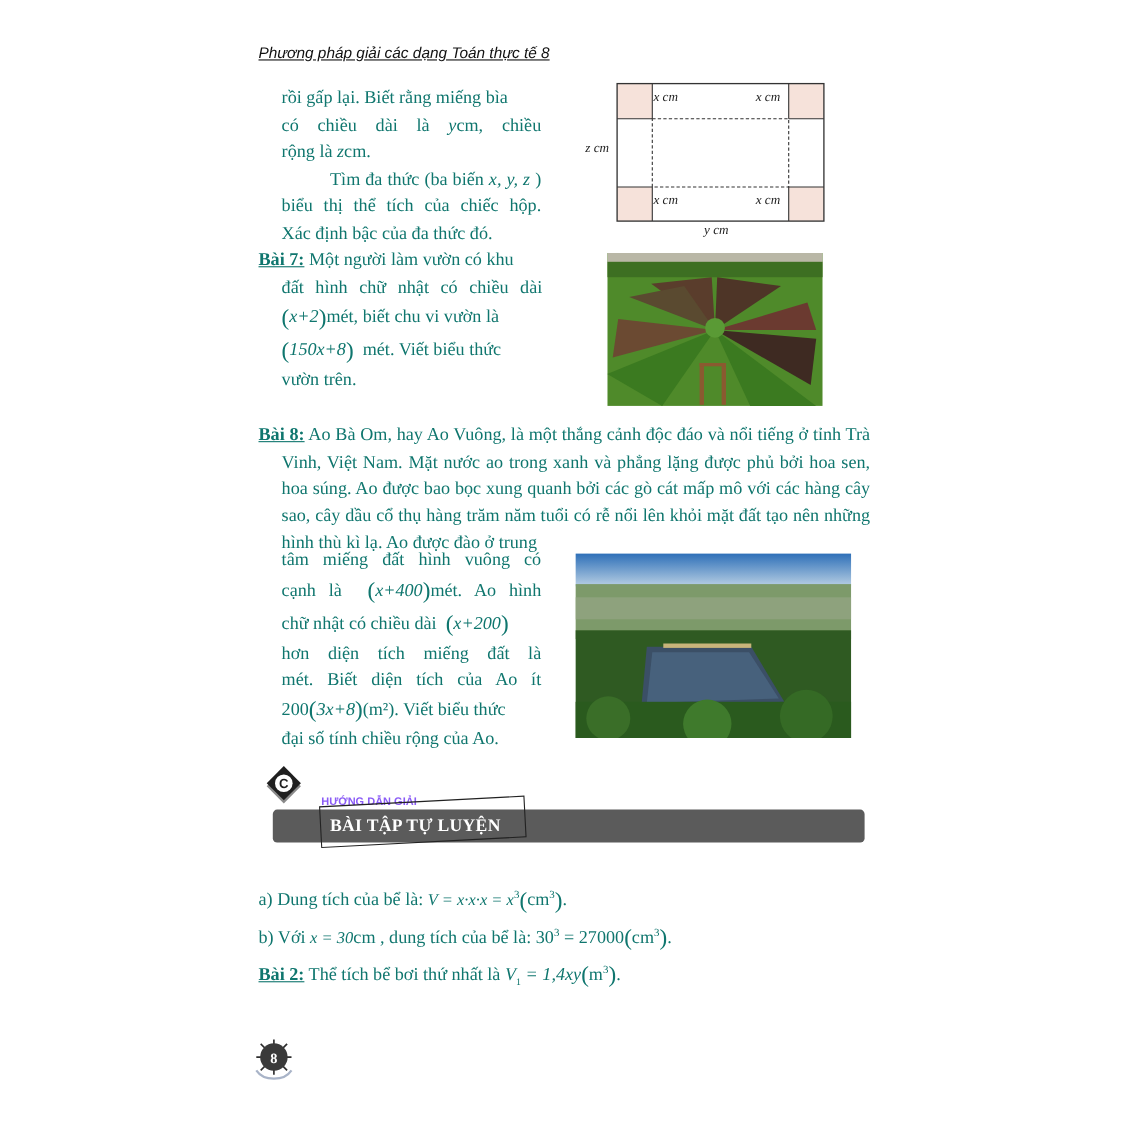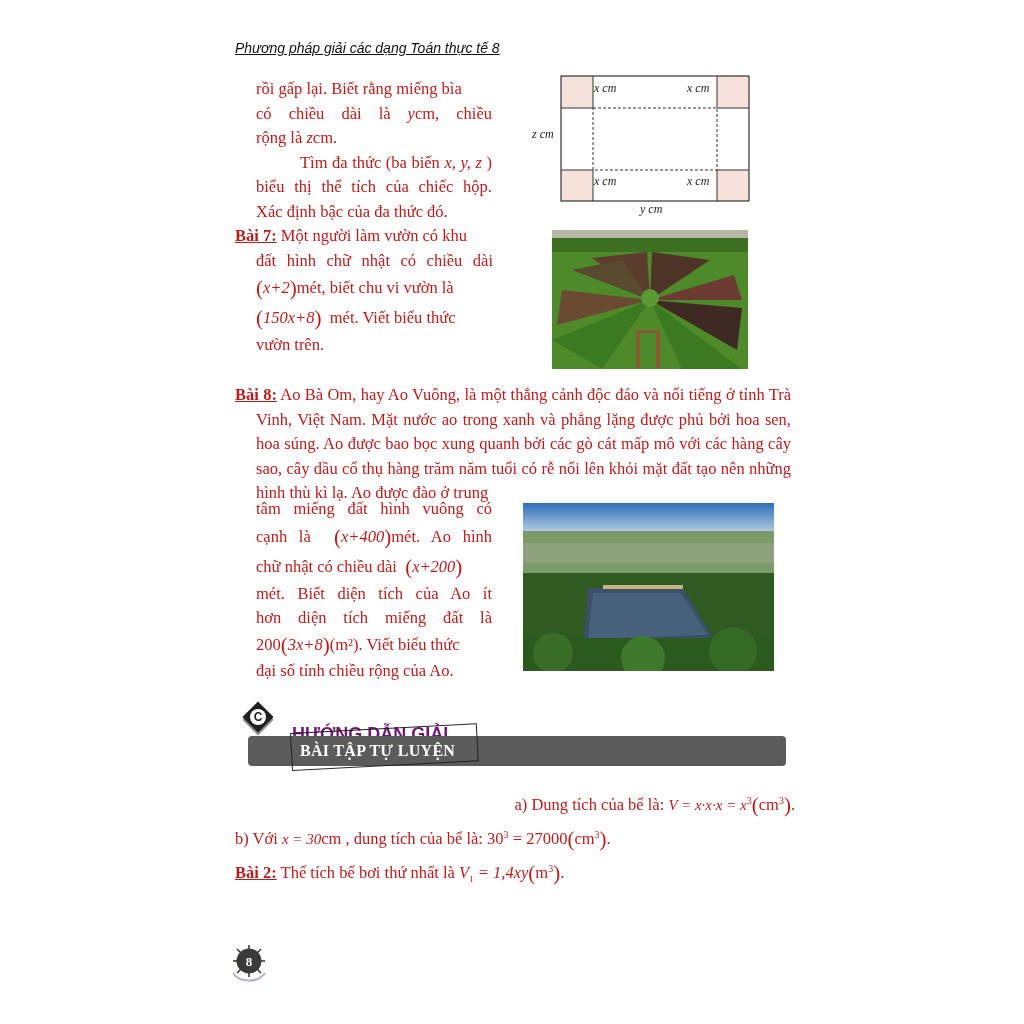--- a/index.html
+++ b/index.html
@@ -5,21 +5,21 @@
   html, body { margin: 0; padding: 0; }
   body {
     width: 1024px; height: 1024px; background: #ffffff; position: relative; overflow: hidden;
     font-family: "DejaVu Serif", "Liberation Serif", serif; color: #1a1a1a;
   }
   .page { position: absolute; left: 0; top: 0; width: 1024px; height: 1024px; }
   .running-head {
     position: absolute; left: 235px; top: 40px; font-family: "Liberation Sans", sans-serif;
     font-style: italic; font-size: 14px; text-decoration: underline; color: #111;
   }
-  .t { font-family: "Liberation Serif", serif; font-size: 16.5px; line-height: 24.5px; color: #b91c1c; }
+  .t { font-family: "Liberation Serif", serif; font-size: 16.5px; line-height: 24.5px; color: #0f766e; }
   .block { position: absolute; }
   .just { text-align: justify; }
   .label { font-weight: bold; text-decoration: underline; }
   .math { font-style: italic; }
   .paren { font-size: 21px; font-style: normal; vertical-align: -2px; }
   sup { font-size: 10px; line-height: 0; }
   sub { font-size: 9px; line-height: 0; }
 
   
   .diagram { position: absolute; left: 530px; top: 72px; width: 225px; height: 148px; }
@@ -28,22 +28,22 @@
   .garden { left: 552px; top: 230px; width: 196px; height: 139px; }
   .pond { left: 523px; top: 503px; width: 251px; height: 168px; }
 
   .section-c { position: absolute; left: 242px; top: 694px; display: flex; align-items: center; }
   .diamond-wrap { width: 38px; height: 32px; position: relative; }
   .diamond { position: absolute; left: 5px; top: 2px; width: 22px; height: 22px; background: #1f1f1f;
     transform: rotate(45deg); box-shadow: 2px 2px 0 #8a8a8a; }
   .diamond-letter { position: absolute; left: 8px; top: 5px; width: 16px; height: 16px; border-radius: 50%;
     background: #fff; color: #1f1f1f; font-family: "Liberation Sans", sans-serif; font-weight: bold;
     font-size: 12px; text-align: center; line-height: 16px; }
-  .section-title { font-family: "Liberation Sans", sans-serif; font-weight: bold; font-size: 18px;
-    margin-left: 12px; color: #701a75; margin-top: 30px; }
+  .section-title { font-family: "Liberation Sans", sans-serif; font-weight: bold; font-size: 10px;
+    margin-left: 12px; color: #8b5cf6; margin-top: 30px; }
 
   .bar { position: absolute; left: 248px; top: 736px; width: 538px; height: 30px; background: #5b5b5b;
     border-radius: 4px; }
   .bar-tag { position: absolute; left: 292px; top: 733px; width: 185px; height: 36px;
     border: 1px solid #222; transform: rotate(-3deg); transform-origin: left bottom; }
   .bar-text { position: absolute; left: 300px; top: 742px; font-family: "Liberation Serif", serif;
     font-weight: bold; color: #ffffff; font-size: 16px; letter-spacing: 0.3px; }
 
   .page-badge { position: absolute; left: 229px; top: 943px; width: 40px; height: 46px; }
 </style>
@@ -117,22 +117,22 @@
   </div>
 
   <div class="block t just" style="left:235px; top:383px; width:556px;">
     <div style="padding-left:21px; text-indent:-21px; text-align:justify;"><span class="label">Bài 8:</span> <span>Ao Bà Om, hay Ao Vuông, là một thắng cảnh độc đáo và nổi tiếng ở tỉnh Trà Vinh, Việt Nam. Mặt nước ao trong xanh và phẳng lặng được phủ bởi hoa sen, hoa súng. Ao được bao bọc xung quanh bởi các gò cát mấp mô với các hàng cây sao, cây dầu cổ thụ hàng trăm năm tuổi có rễ nổi lên khỏi mặt đất tạo nên những hình thù kì lạ. Ao được đào ở trung</span></div>
   </div>
 
   <div class="block t" style="left:256px; top:497px; width:236px;">
     <div style="text-align:justify; text-align-last:justify;">tâm miếng đất hình vuông có</div>
     <div style="height:30px; line-height:30px; text-align:justify; text-align-last:justify;"><span>cạnh là</span>&nbsp; <span><span class="paren">(</span><span class="math">x+400</span><span class="paren">)</span></span><span>mét. Ao hình</span></div>
     <div style="height:30px; line-height:30px;"><span>chữ nhật có chiều dài</span>&nbsp; <span class="paren">(</span><span class="math">x+200</span><span class="paren">)</span></div>
+    <div style="text-align:justify; text-align-last:justify;">hơn diện tích miếng đất là</div>
     <div style="text-align:justify; text-align-last:justify;">mét. Biết diện tích của Ao ít</div>
-    <div style="text-align:justify; text-align-last:justify;">hơn diện tích miếng đất là</div>
     <div style="height:28px; line-height:28px;"><span>200</span><span class="paren">(</span><span class="math">3x+8</span><span class="paren">)</span><span>(m²). Viết biểu thức</span></div>
     <div>đại số tính chiều rộng của Ao.</div>
   </div>
 
   <div class="photo pond">
     <svg width="251" height="168" viewBox="0 0 251 168">
       <defs>
         <linearGradient id="sky" x1="0" y1="0" x2="0" y2="1">
           <stop offset="0" stop-color="#2d6fb8"></stop>
           <stop offset="1" stop-color="#b8cfe3"></stop>
@@ -158,21 +158,21 @@
       <div class="diamond-letter">C</div>
     </div>
     <div class="section-title">HƯỚNG DẪN GIẢI</div>
   </div>
 
   <div class="bar"></div>
   <div class="bar-tag"></div>
   <div class="bar-text">BÀI TẬP TỰ LUYỆN</div>
 
   <div class="block t" style="left:235px; top:790px; width:560px;">
-    <div style="margin-top:0; height:30px; line-height:30px;text-align:right;">
+    <div style="margin-top:13px; height:30px; line-height:30px;">
       <span>a) Dung tích của bể là:</span>
       <span class="math" style="font-size:15px;">V = x·x·x = x</span><sup>3</sup><span class="paren">(</span><span>cm</span><sup>3</sup><span class="paren">)</span>.
     </div>
     <div style="margin-top:4px; height:30px; line-height:30px;">
       <span>b) Với</span>
       <span class="math" style="font-size:15px;">x = 30</span><span>cm , dung tích của bể là:</span>
       <span>30</span><sup>3</sup><span> = 27000</span><span class="paren">(</span><span>cm</span><sup>3</sup><span class="paren">)</span>.
     </div>
     <div style="margin-top:4px; height:30px; line-height:30px;">
       <span class="label">Bài 2:</span>

